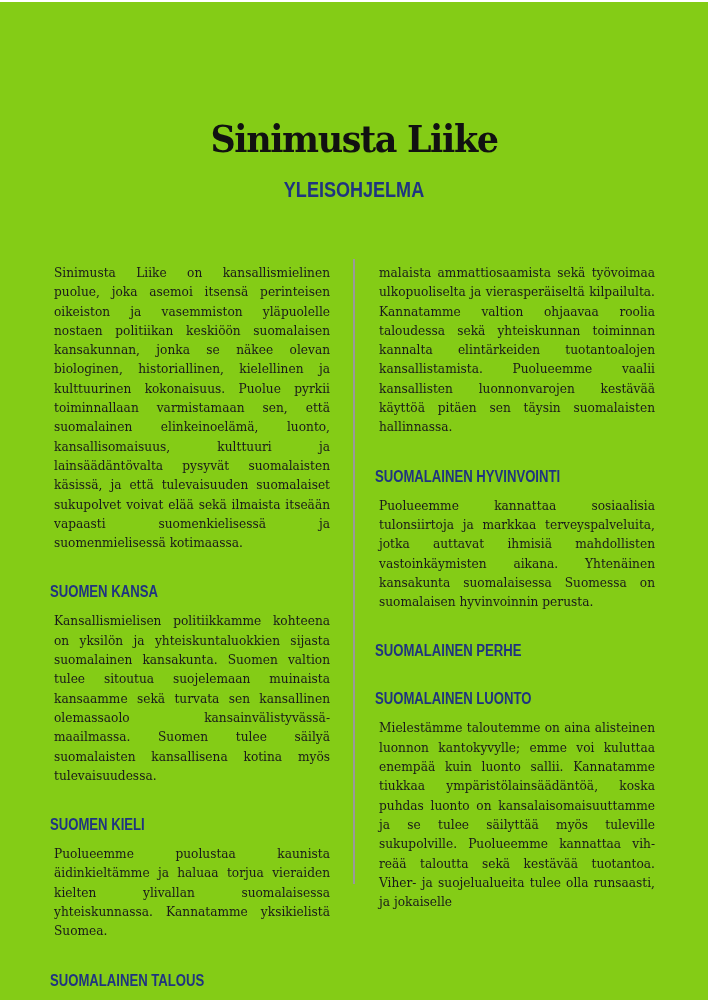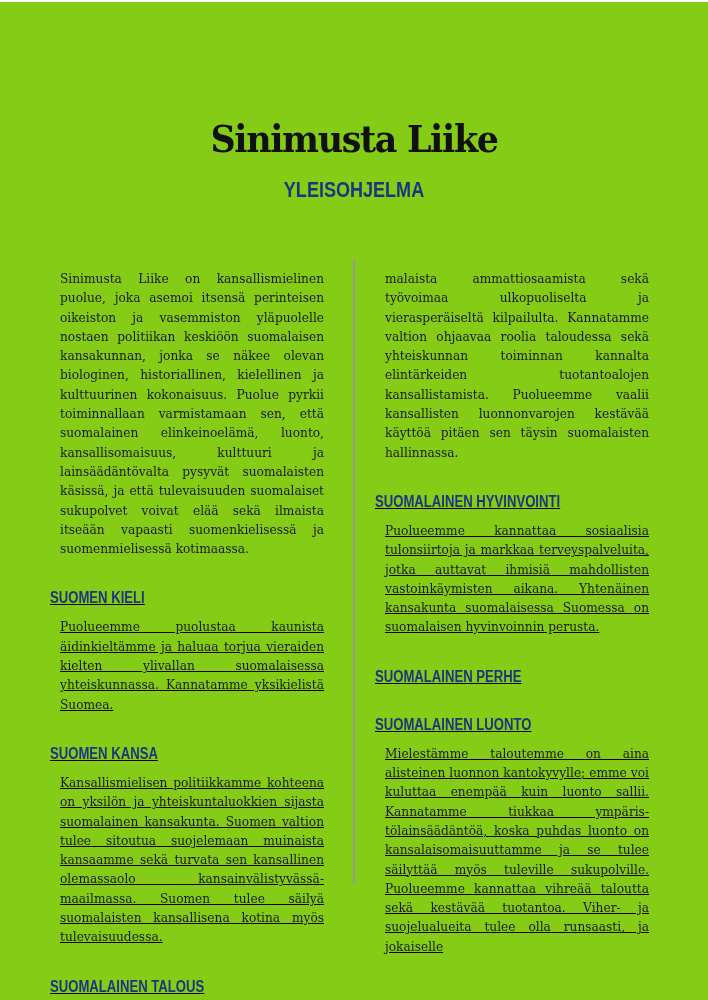--- a/index.html
+++ b/index.html
@@ -13,49 +13,49 @@
     .subtitle {
       position: absolute; left: 0; width: 708px; top: 175px; text-align: center;
       font-family: "Liberation Sans", sans-serif; font-weight: bold; font-size: 22px;
       color: #1f3480; letter-spacing: 0px; transform: scaleX(0.82);
     }
     .col { position: absolute; top: 258px; width: 284px; }
     .col.left { left: 50px; }
     .col.right { left: 375px; }
     .divider { position: absolute; left: 353px; top: 257px; width: 2px; height: 625px; background: #9a9a9a; }
     p.body {
-      margin: 10px; font-family: "DejaVu Serif", serif; font-size: 12.2px; line-height: 19.3px;
+      margin: 4px; font-family: "DejaVu Serif", serif; font-size: 12.2px; line-height: 19.3px;
       color: #1a1a1a; text-align: justify; hyphens: manual;
     }
     h2.sec {
       margin: 0; font-family: "Liberation Sans", sans-serif; font-weight: bold;
       font-size: 16px; color: #1f3480; transform-origin: left center; transform: scaleX(0.82);
       white-space: nowrap; letter-spacing: 0px;
     }
-    .sec-block { margin-top: 30px; text-decoration: underline; }
+    .sec-block { margin-top: 30px; }
     .sec-block h2.sec { margin-bottom: 11px; }
   </style>
 </head>
 <body>
 
 <div class="page">
   <div class="brand">Sinimusta Liike</div>
   <div class="subtitle">YLEISOHJELMA</div>
 
   <div class="col left">
     <p class="body">Sinimusta Liike on kansallismielinen puolue, joka asemoi itsensä perinteisen oikeiston ja vasemmis­ton yläpuolelle nostaen politiikan keskiöön suo­malaisen kansakunnan, jonka se näkee olevan biologinen, historiallinen, kielellinen ja kulttuuri­nen kokonaisuus. Puolue pyrkii toiminnallaan varmistamaan sen, että suomalainen elinkeino­elämä, luonto, kansallisomaisuus, kulttuuri ja lainsäädäntövalta pysyvät suomalaisten käsissä, ja että tulevaisuuden suomalaiset sukupolvet voi­vat elää sekä ilmaista itseään vapaasti suomenkie­lisessä ja suomenmielisessä kotimaassa.</p>
 
     <div class="sec-block">
-      <h2 class="sec">SUOMEN KIELI</h2>
-      <p class="body">Puolueemme puolustaa kaunista äidinkieltämme ja haluaa torjua vieraiden kielten ylivallan suoma­laisessa yhteiskunnassa. Kannatamme yksikielis­tä Suomea.</p>
+      <h2 class="sec">SUOMEN KANSA</h2>
+      <p class="body">Kansallismielisen politiikkamme kohteena on yk­silön ja yhteiskuntaluokkien sijasta suomalainen kansakunta. Suomen valtion tulee sitoutua suoje­lemaan muinaista kansaamme sekä turvata sen kansallinen olemassaolo kansainvälistyvässä­maailmassa. Suomen tulee säilyä suomalaisten kansallisena kotina myös tulevaisuudessa.</p>
     </div>
 
     <div class="sec-block">
-      <h2 class="sec">SUOMEN KANSA</h2>
-      <p class="body">Kansallismielisen politiikkamme kohteena on yk­silön ja yhteiskuntaluokkien sijasta suomalainen kansakunta. Suomen valtion tulee sitoutua suoje­lemaan muinaista kansaamme sekä turvata sen kansallinen olemassaolo kansainvälistyvässä­maailmassa. Suomen tulee säilyä suomalaisten kansallisena kotina myös tulevaisuudessa.</p>
+      <h2 class="sec">SUOMEN KIELI</h2>
+      <p class="body">Puolueemme puolustaa kaunista äidinkieltämme ja haluaa torjua vieraiden kielten ylivallan suoma­laisessa yhteiskunnassa. Kannatamme yksikielis­tä Suomea.</p>
     </div>
 
     <div class="sec-block">
       <h2 class="sec">SUOMALAINEN TALOUS</h2>
       <p class="body">Puolueemme kannattaa kansallista valuuttaa, Suomen markkaa, jonka ohjauksesta päättää julki­sesti hallinnoitu keskuspankki. Puolustamme suo-</p>
     </div>
   </div>
 
   <div class="divider"></div>
 

